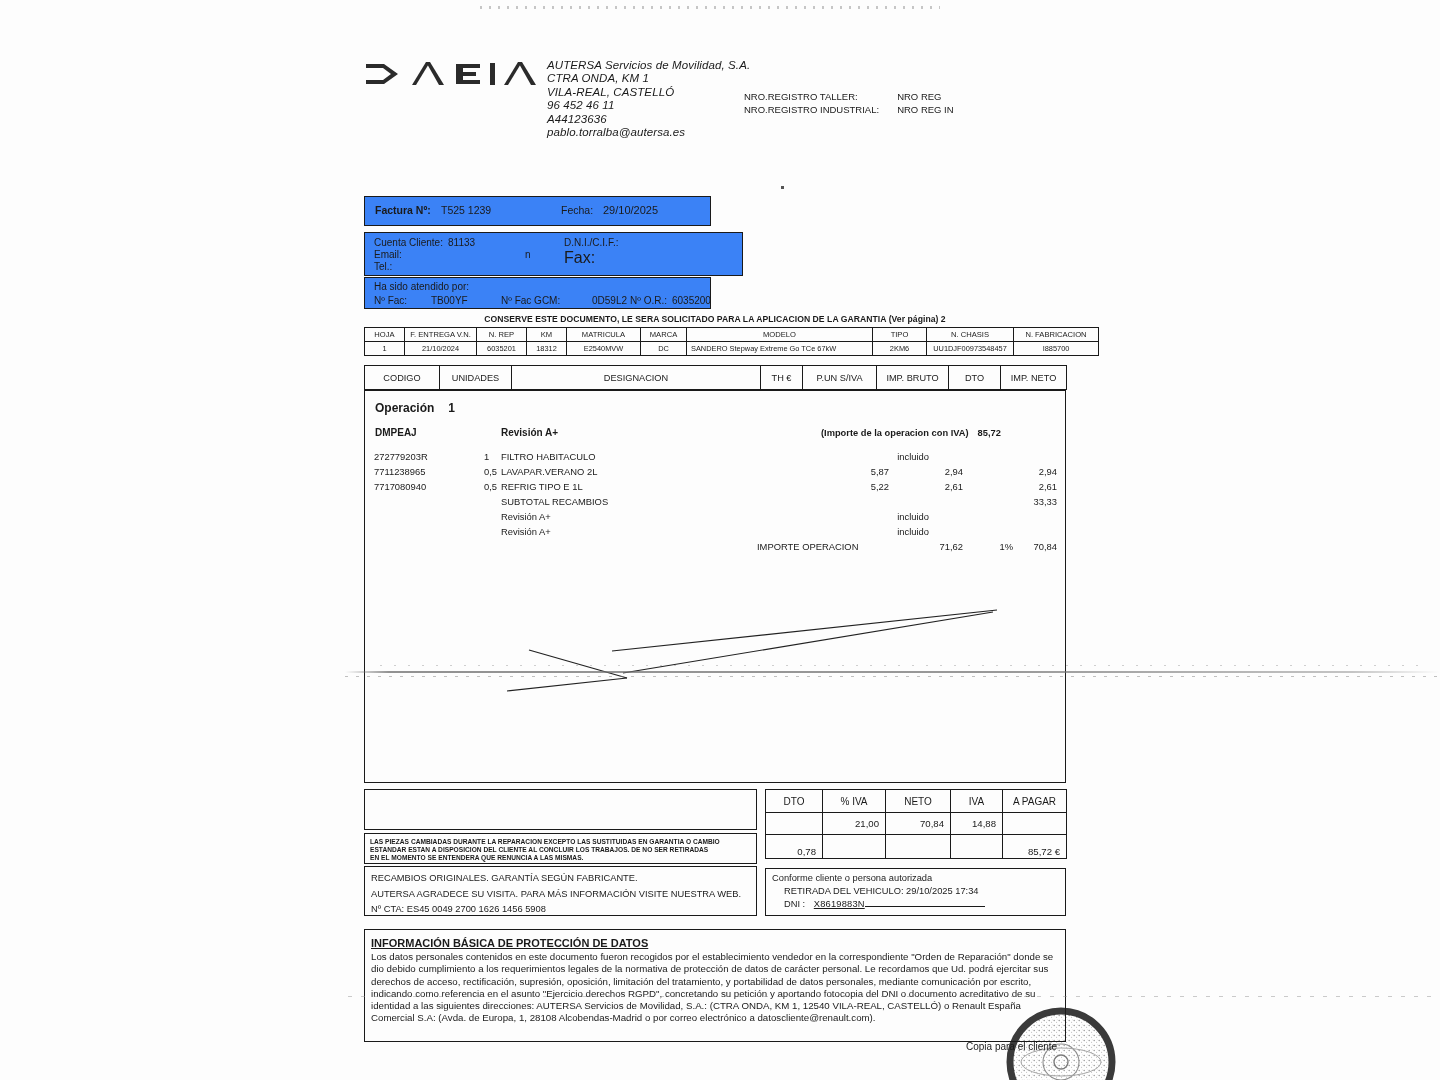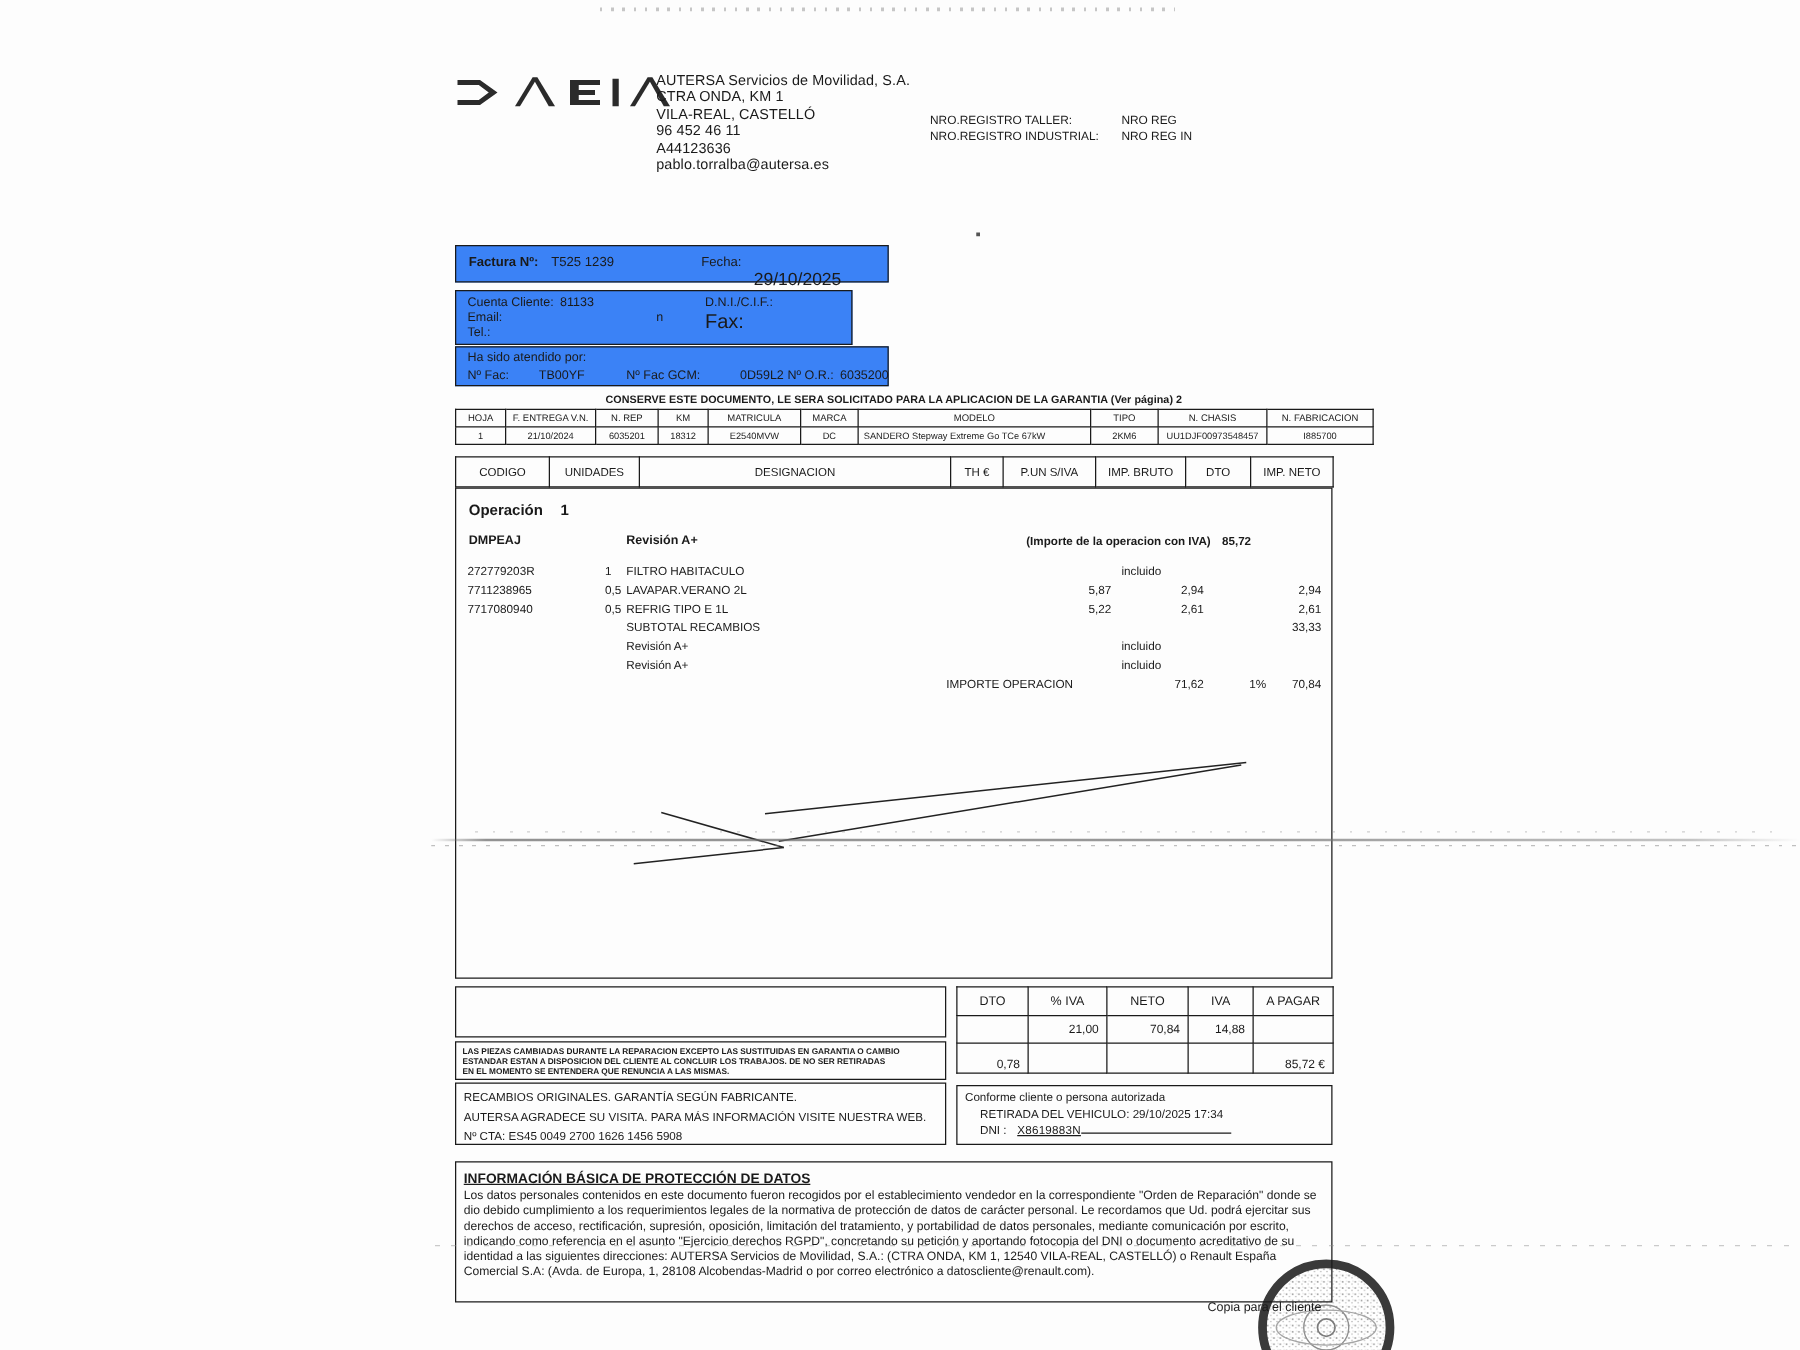--- a/index.html
+++ b/index.html
@@ -31,25 +31,26 @@
   }
 
   
   .logo {
     position: absolute;
     left: 364px; top: 54px;
     width: 176px; height: 40px;
   }
   .hdr-company {
     position: absolute;
-    left: 525px; top: 59px;
+    left: 547px; top: 59px;
     font-size: 11.5px;
     line-height: 13.4px;
     letter-spacing: .1px;
     white-space: pre-line;
+    font-style: italic;
   }
   .hdr-reg {
     position: absolute;
     left: 744px; top: 90px;
     font-size: 9.5px;
     line-height: 13px;
   }
   .hdr-reg table { border-collapse: collapse; }
   .hdr-reg td { padding: 0 0 0 0; font-size: 9.5px; white-space: nowrap; }
   .hdr-reg td.v { padding-left: 18px; }
@@ -70,27 +71,27 @@
   }
 
   
   .box {
     position: absolute;
     border: 1.2px solid #1a1a1a;
     box-sizing: border-box;
     background: #3b82f6;
   }
   .box-factura { left: 364px; top: 196px; width: 347px; height: 30px; }
-  .box-cliente { left: 364px; top: 232px; width: 318px; height: 44px; }
+  .box-cliente { left: 364px; top: 232px; width: 379px; height: 44px; }
   .box-atendido{ left: 364px; top: 277px; width: 347px; height: 32px; }
 
   .box-factura .f-label { position:absolute; left: 10px; top: 7px; font-size: 10.5px; font-weight: bold; }
   .box-factura .f-value { position:absolute; left: 76px; top: 7px; font-size: 10.5px; }
   .box-factura .f-fecha-l { position:absolute; left: 196px; top: 7px; font-size: 10.5px; }
-  .box-factura .f-fecha-v { position:absolute; left: 238px; top: 18px; font-size: 14px; }
+  .box-factura .f-fecha-v { position:absolute; left: 238px; top: 7px; font-size: 11px; }
 
   .box-cliente .c1 { position:absolute; left: 9px; top: 4px; font-size: 10px; }
   .box-cliente .c1v{ position:absolute; left: 83px; top: 4px; font-size: 10px; }
   .box-cliente .c2 { position:absolute; left: 9px; top: 16px; font-size: 10px; }
   .box-cliente .c2v{ position:absolute; left: 160px; top: 16px; font-size: 10px; }
   .box-cliente .c3 { position:absolute; left: 9px; top: 28px; font-size: 10px; }
   .box-cliente .c4 { position:absolute; left: 199px; top: 4px; font-size: 10px; }
   .box-cliente .c5 { position:absolute; left: 199px; top: 16px; font-size: 16px; }
 
   .box-atendido .a1 { position:absolute; left: 9px; top: 3px; font-size: 10px; }

